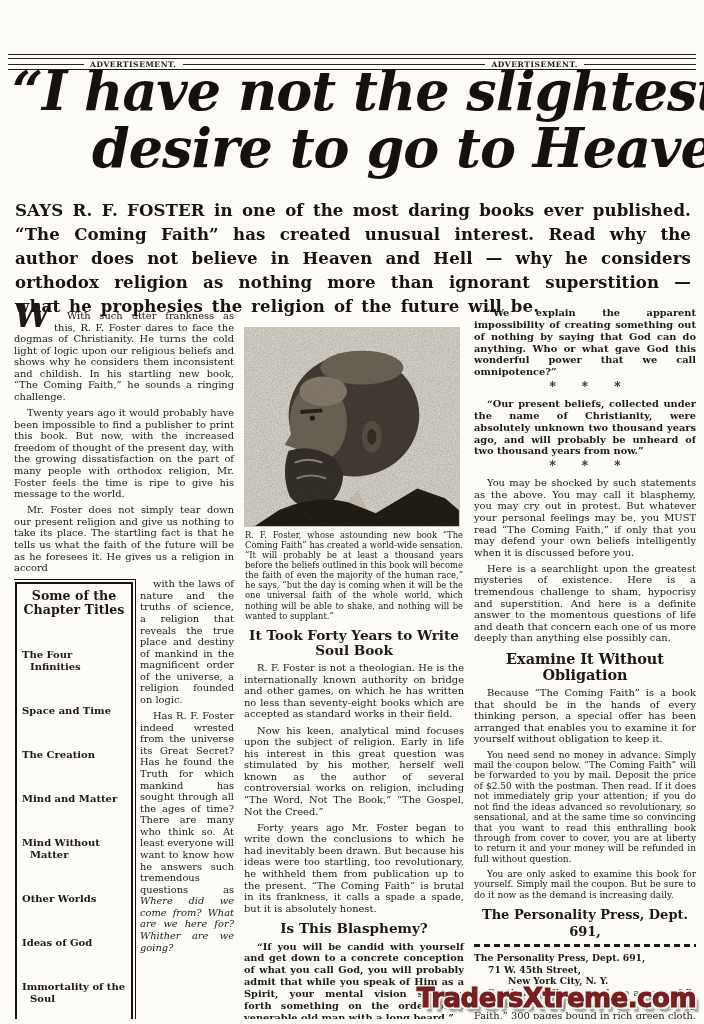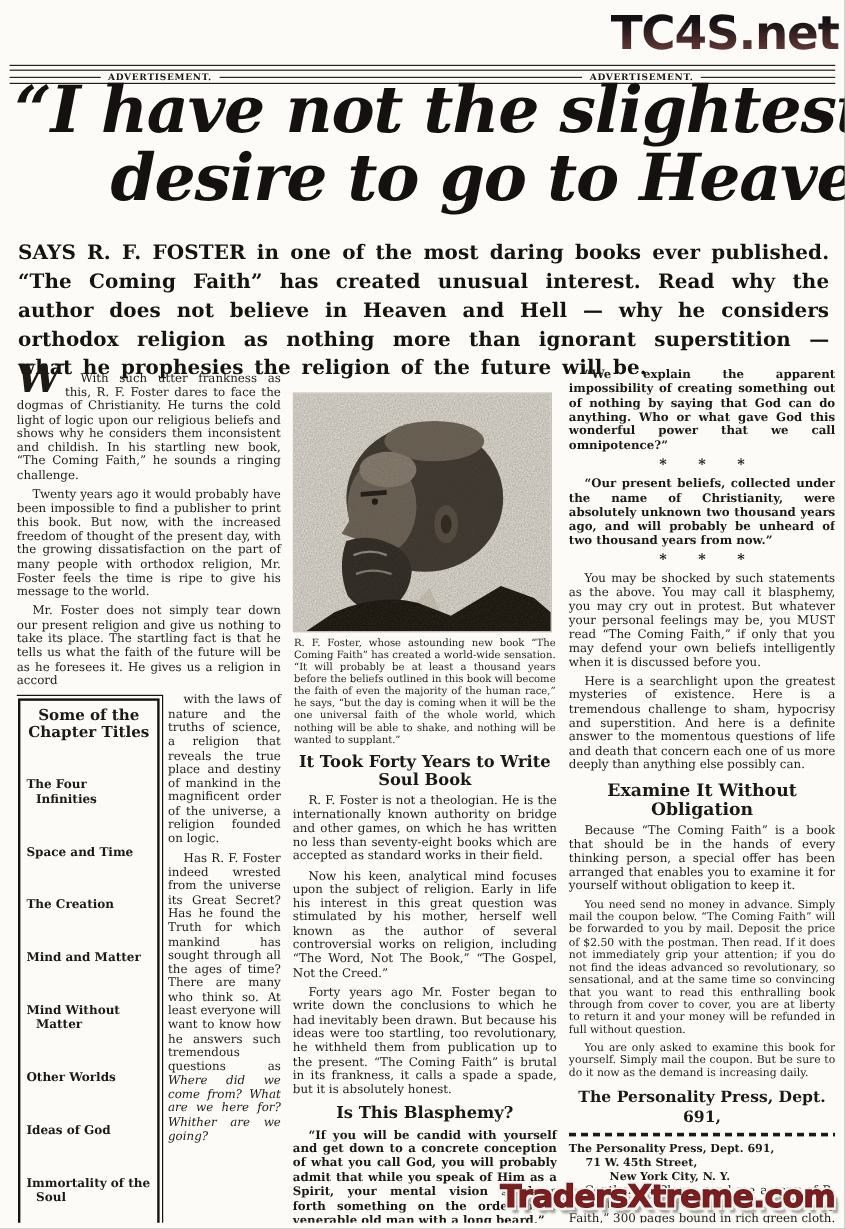--- a/index.html
+++ b/index.html
@@ -103,21 +103,20 @@
   .c-addr { font-weight:bold; font-size:9.2px; line-height:1.25; }
   .c-addr.i1 { padding-left:14px; }
   .c-addr.i2 { padding-left:34px; }
   .coupon-body { font-size:8.7px; line-height:1.17; text-align:justify; margin:3px 0 0; }
 </style>
 </head>
 <body>
 
 <div class="page">
 
-  <div class="wm-top">TC4S.net</div>
   <div class="wm-bottom">TradersXtreme.com</div>
 
   <div class="adv-bar">
     <div class="adv-rule-double"></div>
     <div class="adv-row">
       <span class="adv-seg" style="width:76px"></span>
       <span class="adv-label">ADVERTISEMENT.</span>
       <span class="adv-seg grow"></span>
       <span class="adv-label">ADVERTISEMENT.</span>
       <span class="adv-seg" style="width:112px"></span>

